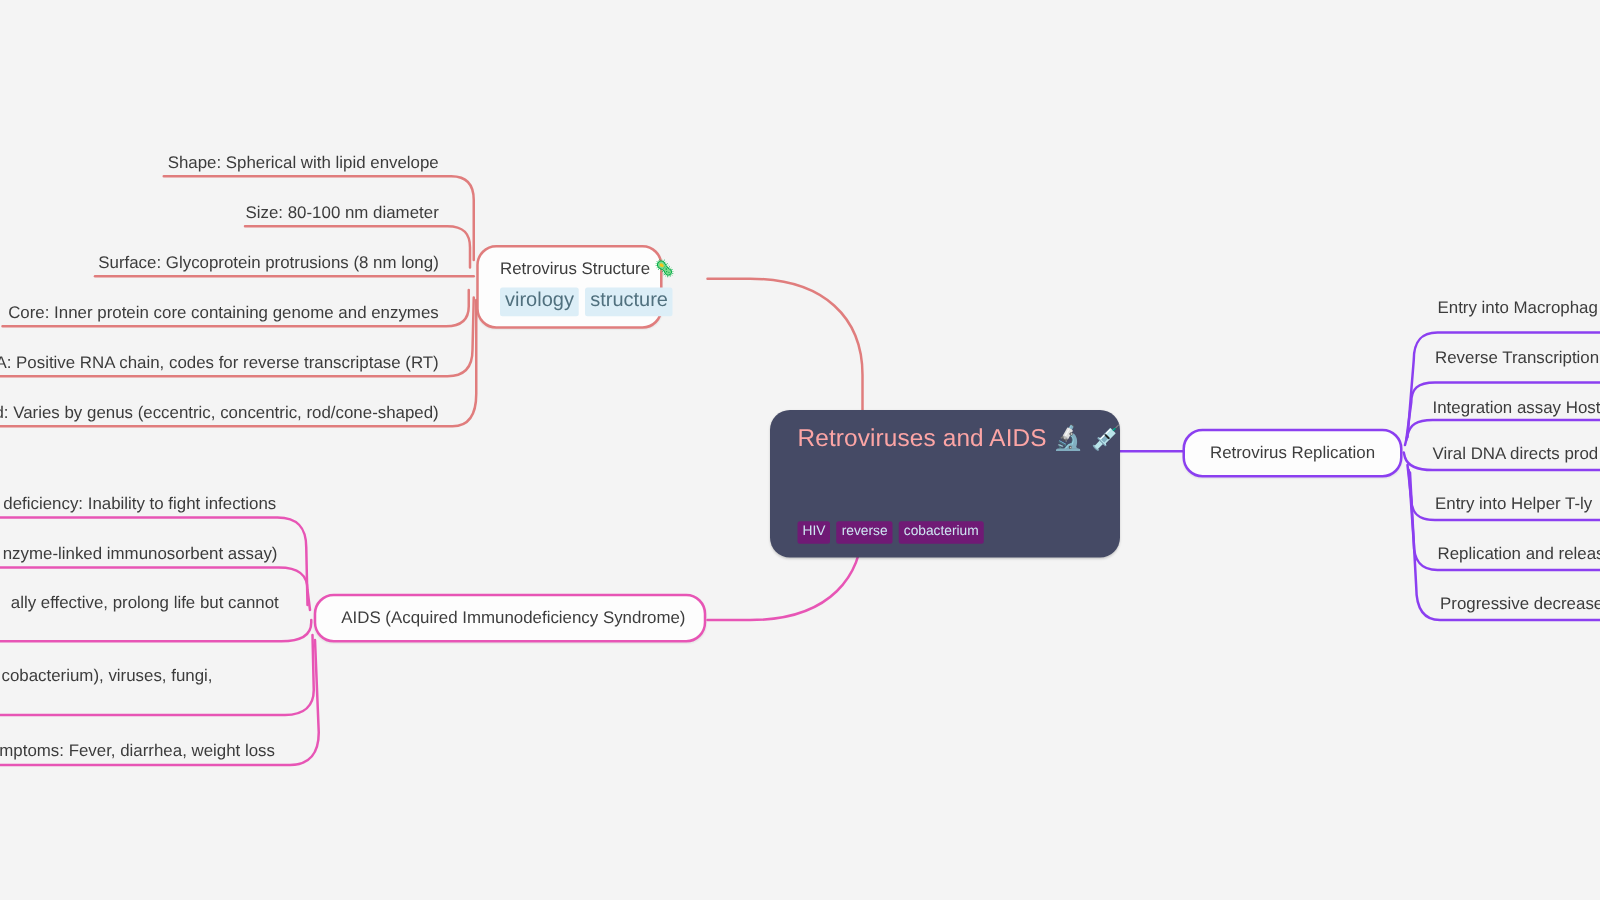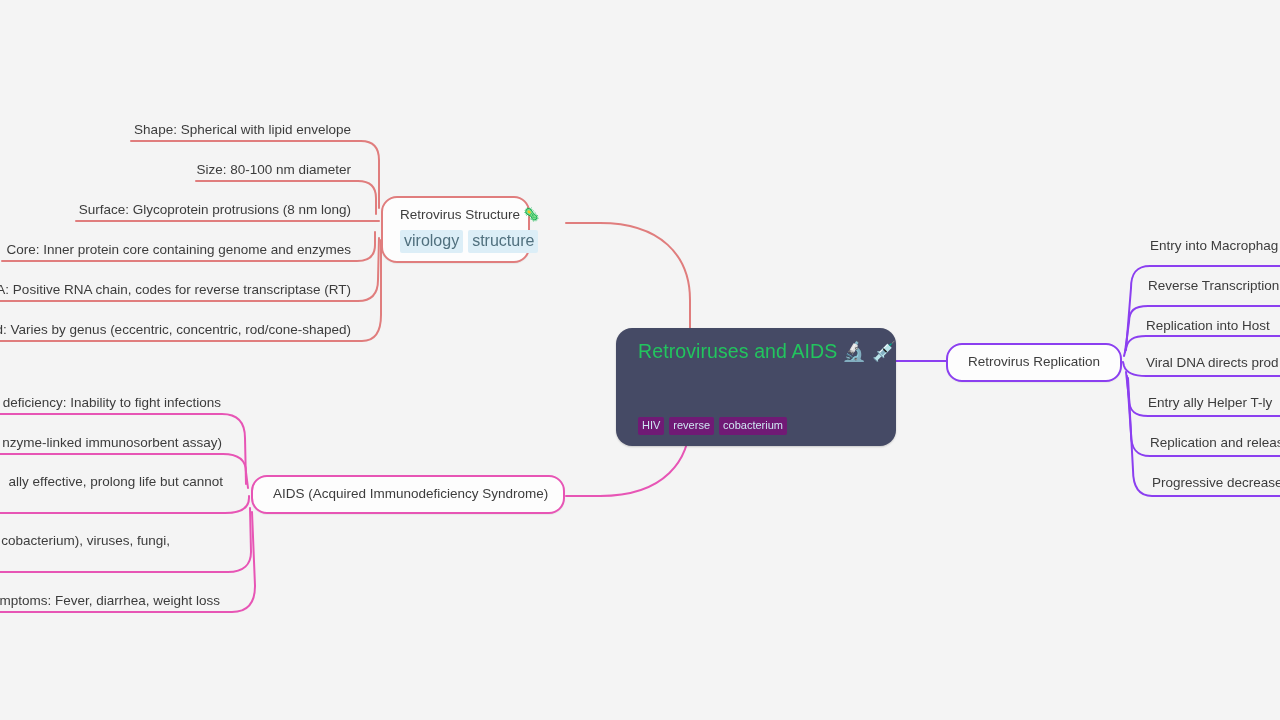--- a/index.html
+++ b/index.html
@@ -18,21 +18,21 @@
     position:absolute;
     left:616px; top:328px;
     width:280px;
     background:#454a65;
     border-radius:16px;
     padding:12px 20px 11px 22px;
     box-shadow:0 1px 2px rgba(0,0,0,.18);
     z-index:5;
   }
   .center-title {
-    color:#22c55e;
+    color:#fca5a5;
     font-size:19.5px;
     font-weight:400;
     letter-spacing:.1px;
     white-space:nowrap;
     line-height:1.2;
   }
   .tagrow { margin-top:7px; display:flex; gap:5px; }
   .center-node .tag {
     background:#701a75;
     color:#cfe6f2;
@@ -159,19 +159,19 @@
   <div class="leaf left" style="left:-200px; width:551px; top:320px;">d: Varies by genus (eccentric, concentric, rod/cone-shaped)</div>
 
   <div class="leaf left" style="left:-200px; width:421px; top:393px;">deficiency: Inability to fight infections</div>
   <div class="leaf left" style="left:-200px; width:422px; top:433px;">nzyme-linked immunosorbent assay)</div>
   <div class="leaf left" style="left:-200px; width:423px; top:472px;">ally effective, prolong life but cannot</div>
   <div class="leaf left" style="left:-200px; width:370px; top:531px;">cobacterium), viruses, fungi,</div>
   <div class="leaf left" style="left:-200px; width:420px; top:591px;">mptoms: Fever, diarrhea, weight loss</div>
 
   <div class="leaf right" style="left:1150px; top:236px;">Entry into Macrophag</div>
   <div class="leaf right" style="left:1148px; top:276px;">Reverse Transcription</div>
-  <div class="leaf right" style="left:1146px; top:316px;">Replication into Host</div>
+  <div class="leaf right" style="left:1146px; top:316px;">Integration assay Host</div>
   <div class="leaf right" style="left:1146px; top:353px;">Viral DNA directs prod</div>
-  <div class="leaf right" style="left:1148px; top:393px;">Entry ally Helper T-ly</div>
+  <div class="leaf right" style="left:1148px; top:393px;">Entry into Helper T-ly</div>
   <div class="leaf right" style="left:1150px; top:433px;">Replication and releas</div>
   <div class="leaf right" style="left:1152px; top:473px;">Progressive decrease</div>
 
 </div>
 
 </body></html>

